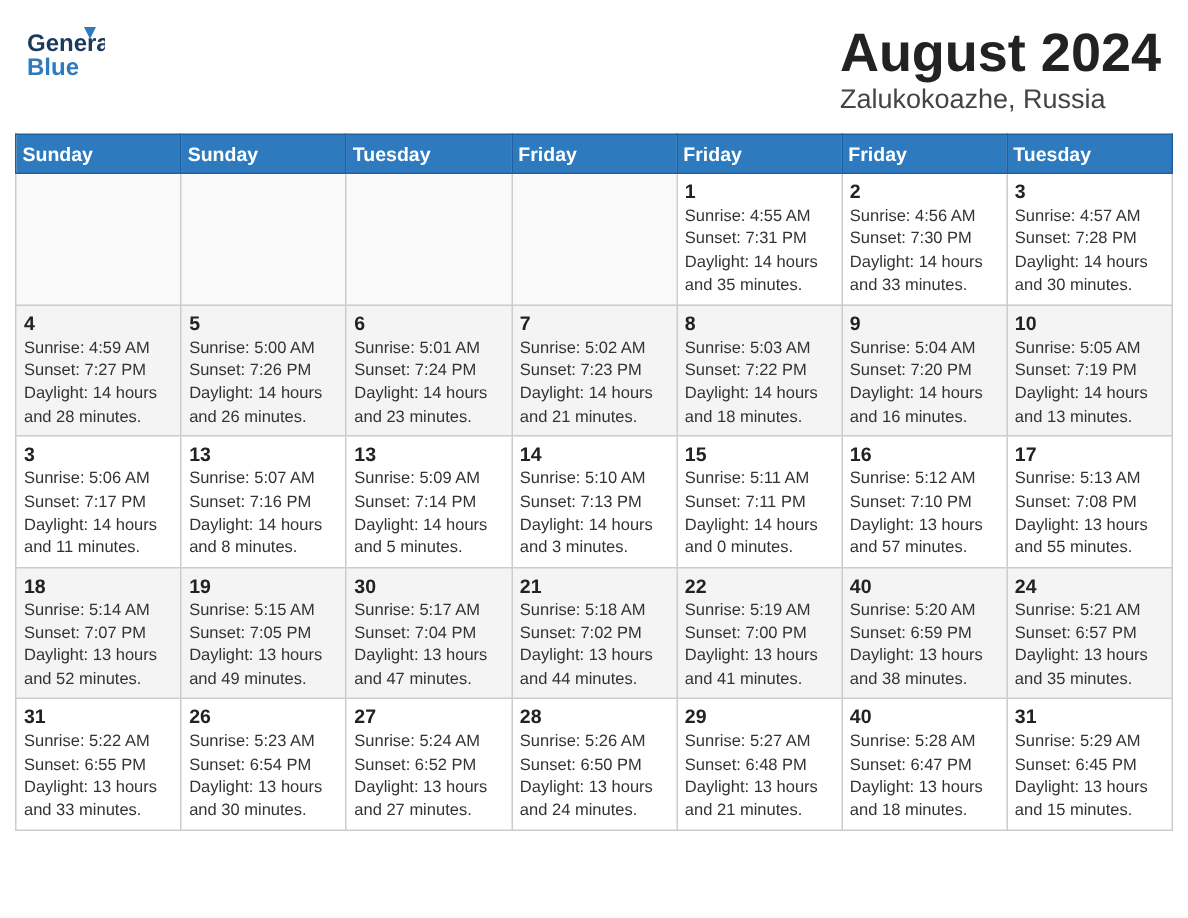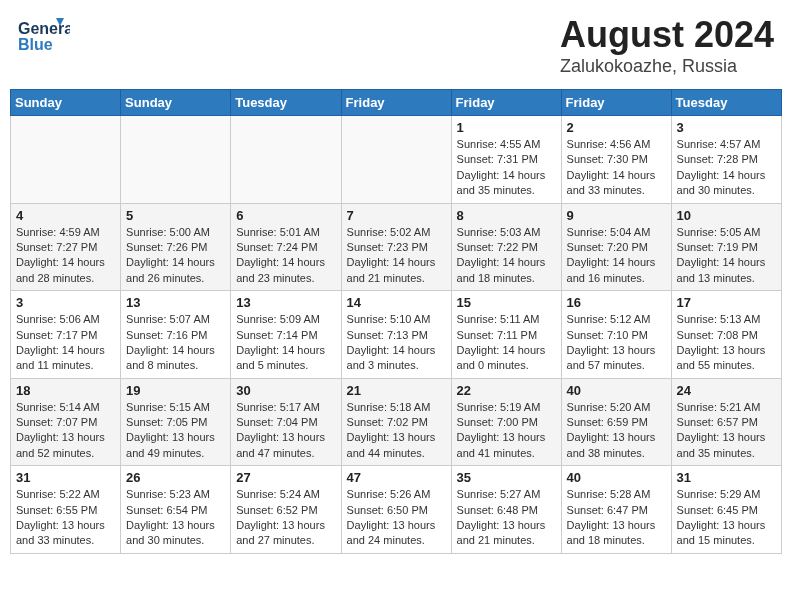--- a/index.html
+++ b/index.html
@@ -222,25 +222,25 @@
         </td>
         <td class="">
           <span class="day-number">26</span>
           <div class="day-info">Sunrise: 5:23 AM<br>Sunset: 6:54 PM<br>Daylight: 13 hours<br>and 30 minutes.</div>
         </td>
         <td class="">
           <span class="day-number">27</span>
           <div class="day-info">Sunrise: 5:24 AM<br>Sunset: 6:52 PM<br>Daylight: 13 hours<br>and 27 minutes.</div>
         </td>
         <td class="">
-          <span class="day-number">47</span>
+          <span class="day-number">28</span>
           <div class="day-info">Sunrise: 5:26 AM<br>Sunset: 6:50 PM<br>Daylight: 13 hours<br>and 24 minutes.</div>
         </td>
         <td class="">
-          <span class="day-number">35</span>
+          <span class="day-number">29</span>
           <div class="day-info">Sunrise: 5:27 AM<br>Sunset: 6:48 PM<br>Daylight: 13 hours<br>and 21 minutes.</div>
         </td>
         <td class="">
           <span class="day-number">40</span>
           <div class="day-info">Sunrise: 5:28 AM<br>Sunset: 6:47 PM<br>Daylight: 13 hours<br>and 18 minutes.</div>
         </td>
         <td class="">
           <span class="day-number">31</span>
           <div class="day-info">Sunrise: 5:29 AM<br>Sunset: 6:45 PM<br>Daylight: 13 hours<br>and 15 minutes.</div>
         </td>

